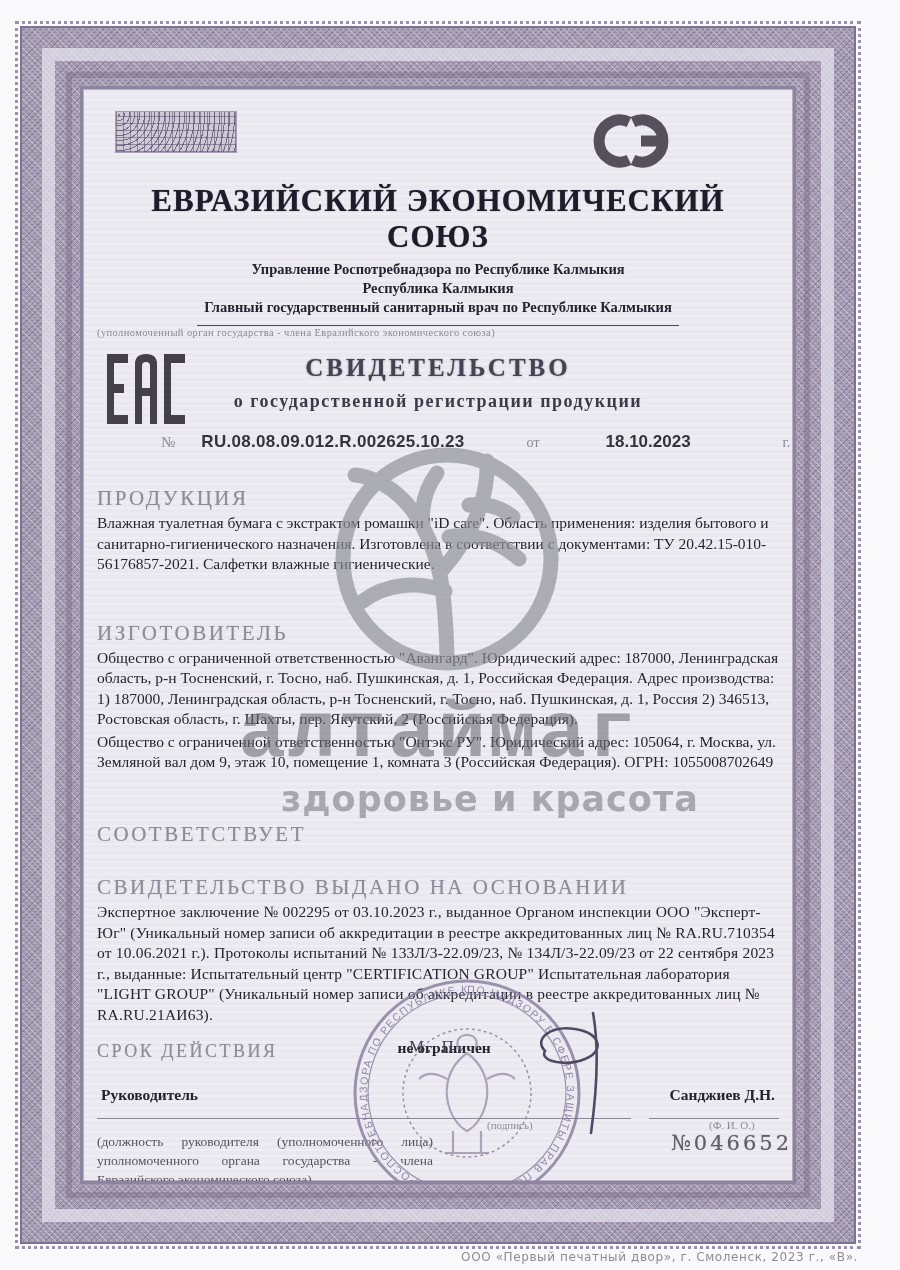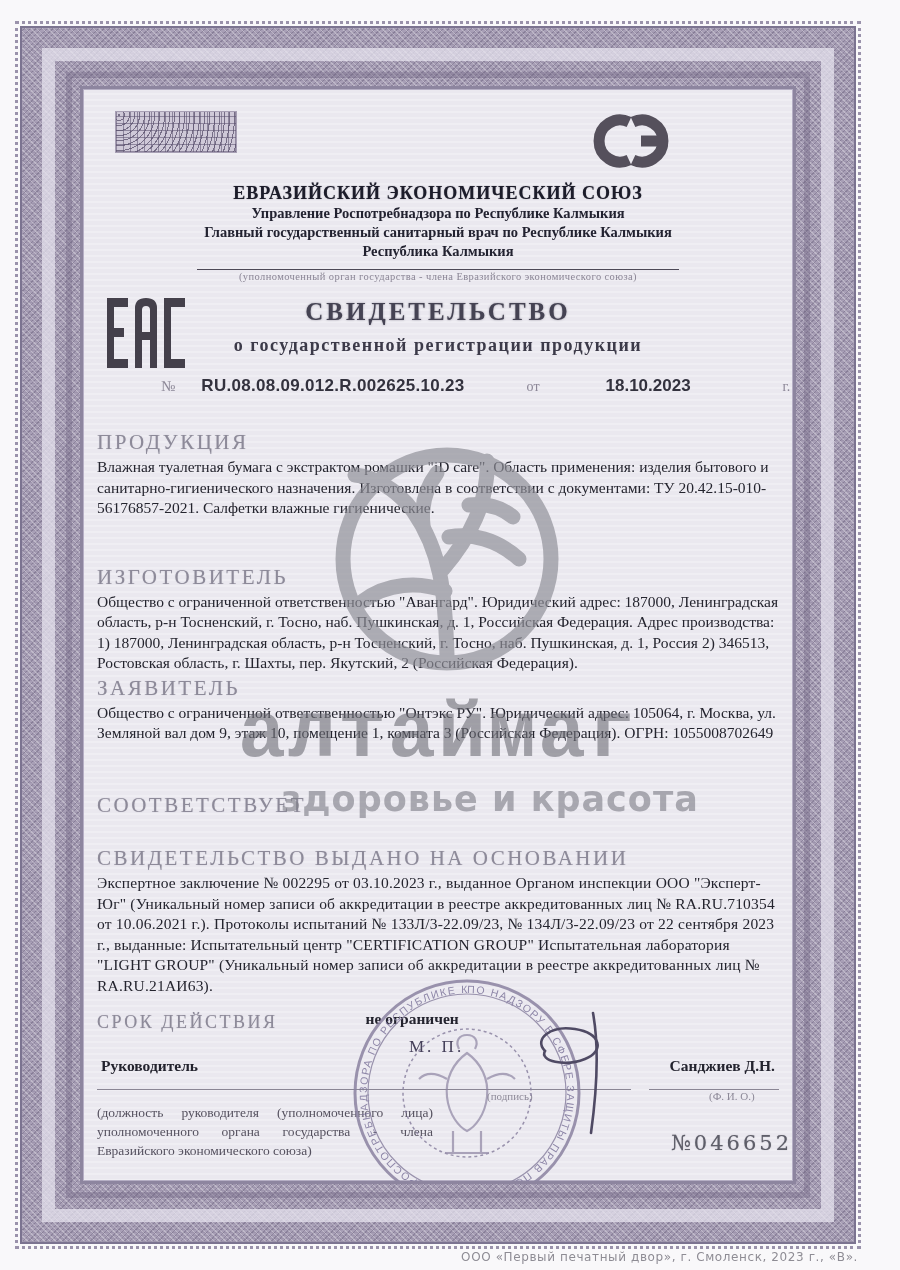--- a/index.html
+++ b/index.html
@@ -53,30 +53,30 @@
     background-image:
       repeating-linear-gradient(0deg, rgba(90,80,110,.55) 0 1px, transparent 1px 7px),
       repeating-linear-gradient(90deg, rgba(90,80,110,.55) 0 1px, transparent 1px 7px),
       repeating-radial-gradient(circle at 3px 3px, rgba(70,60,90,.65) 0 1px, transparent 1px 5px);
     border:1px solid #a79fb4;
   }
   .se-logo { position:absolute; right:100px; top:0; }
   .se-logo svg { display:block; }
 
   .eaeu-title {
-    text-align:center; font-size:18px; font-weight:bold; letter-spacing:1px;
+    text-align:center; font-size:31px; font-weight:bold; letter-spacing:1px;
     color:#1c1c2a; margin-top:12px;
     text-shadow:0 0 1px rgba(28,28,42,.55);
   }
   .authority { text-align:center; font-size:14.5px; line-height:1.32; font-weight:bold; color:#222230; }
-  .authority.first { }
+  .authority.first { margin-top:5px; }
   .authority.plain { font-weight:bold; }
   .rule-wrap { width:482px; margin:8px auto 0; border-top:1.5px solid #4d4957; }
   .rule-caption {
-    text-align:center; font-size:10.5px; color:#8b8696; letter-spacing:.4px; margin-top:1px;
+    text-align:left; font-size:10.5px; color:#8b8696; letter-spacing:.4px; margin-top:1px;
     font-family:"Liberation Serif", serif;
   }
 
   
   .cert-block { position:relative; margin-top:16px; }
   .eac-mark { position:absolute; left:10px; top:0; }
   .cert-title {
     text-align:center; font-size:25px; font-weight:bold; letter-spacing:3px;
     color:#454353; text-shadow:0 0 2px rgba(69,67,83,.5);
   }
@@ -105,21 +105,21 @@
     text-shadow:0 0 1px rgba(141,138,153,.4);
   }
   .section-text { font-size:15.5px; line-height:1.32; color:#24242e; margin-top:2px; }
   .sec-product { margin-top:34px; }
   .sec-manufacturer { margin-top:46px; }
   .sec-applicant { margin-top:2px; }
   .sec-compliance { margin-top:50px; }
   .sec-basis { margin-top:28px; }
   .sec-basis .section-text { letter-spacing:.2px; }
 
-  .validity-row { margin-top:16px; display:flex; align-items:baseline; }
+  .validity-row { margin-top:16px; display:flex; align-items:baseline;gap:32px; }
   .validity-row .section-title { font-size:18px; }
   .validity-value {
     font-weight:bold; font-size:15.5px; color:#23232e; margin-left:88px;
     position:relative; top:-4px;
   }
 
   
   .sig-row { display:flex; justify-content:space-between; margin-top:24px; padding:0 4px; }
   .sig-label, .sig-name { font-weight:bold; font-size:15.5px; color:#23232e; }
   .sig-lines { display:flex; margin-top:14px; }
@@ -198,22 +198,22 @@
               <path d="M46 13 A21 21 0 1 0 46 51"></path>
               <path d="M50 13 A21 21 0 1 1 50 51"></path>
               <path d="M58 32 L85 32"></path>
             </g>
           </svg>
         </div>
       </div>
 
       <div class="eaeu-title">ЕВРАЗИЙСКИЙ ЭКОНОМИЧЕСКИЙ СОЮЗ</div>
       <div class="authority first">Управление Роспотребнадзора по Республике Калмыкия</div>
+      <div class="authority plain">Республика Калмыкия</div>
       <div class="authority">Главный государственный санитарный врач по Республике Калмыкия</div>
-      <div class="authority plain">Республика Калмыкия</div>
       <div class="rule-wrap"></div>
       <div class="rule-caption">(уполномоченный орган государства - члена Евразийского экономического союза)</div>
 
       <div class="cert-block">
         <div class="eac-mark">
           <svg width="78" height="70" viewBox="0 0 78 70">
             <g fill="#44404b">
               <rect x="0" y="0" width="7" height="70"></rect>
               <rect x="0" y="0" width="21" height="9"></rect>
               <rect x="0" y="30" width="17" height="9"></rect>
@@ -241,21 +241,20 @@
         <div class="section-title">ПРОДУКЦИЯ</div>
         <div class="section-text">Влажная туалетная бумага с экстрактом ромашки "iD care". Область применения: изделия бытового и санитарно-гигиенического назначения. Изготовлена в соответствии с документами: ТУ 20.42.15-010-56176857-2021. Салфетки влажные гигиенические.</div>
       </div>
 
       <div class="sec-manufacturer">
         <div class="section-title">ИЗГОТОВИТЕЛЬ</div>
         <div class="section-text">Общество с ограниченной ответственностью "Авангард". Юридический адрес: 187000, Ленинградская область, р-н Тосненский, г. Тосно, наб. Пушкинская, д. 1, Российская Федерация. Адрес производства: 1) 187000, Ленинградская область, р-н Тосненский, г. Тосно, наб. Пушкинская, д. 1, Россия 2) 346513, Ростовская область, г. Шахты, пер. Якутский, 2 (Российская Федерация).</div>
       </div>
 
       <div class="sec-applicant">
-        <div class="section-title">ЗАЯВИТЕЛЬ</div>
         <div class="section-text">Общество с ограниченной ответственностью "Онтэкс РУ". Юридический адрес: 105064, г. Москва, ул. Земляной вал дом 9, этаж 10, помещение 1, комната 3 (Российская Федерация). ОГРН: 1055008702649</div>
       </div>
 
       <div class="sec-compliance">
         <div class="section-title">СООТВЕТСТВУЕТ</div>
       </div>
 
       <div class="sec-basis">
         <div class="section-title">СВИДЕТЕЛЬСТВО ВЫДАНО НА ОСНОВАНИИ</div>
         <div class="section-text">Экспертное заключение № 002295 от 03.10.2023 г., выданное Органом инспекции ООО "Эксперт-Юг" (Уникальный номер записи об аккредитации в реестре аккредитованных лиц № RA.RU.710354 от 10.06.2021 г.). Протоколы испытаний № 133Л/3-22.09/23, № 134Л/3-22.09/23 от 22 сентября 2023 г., выданные: Испытательный центр "CERTIFICATION GROUP" Испытательная лаборатория "LIGHT GROUP" (Уникальный номер записи об аккредитации в реестре аккредитованных лиц № RA.RU.21АИ63).</div>

